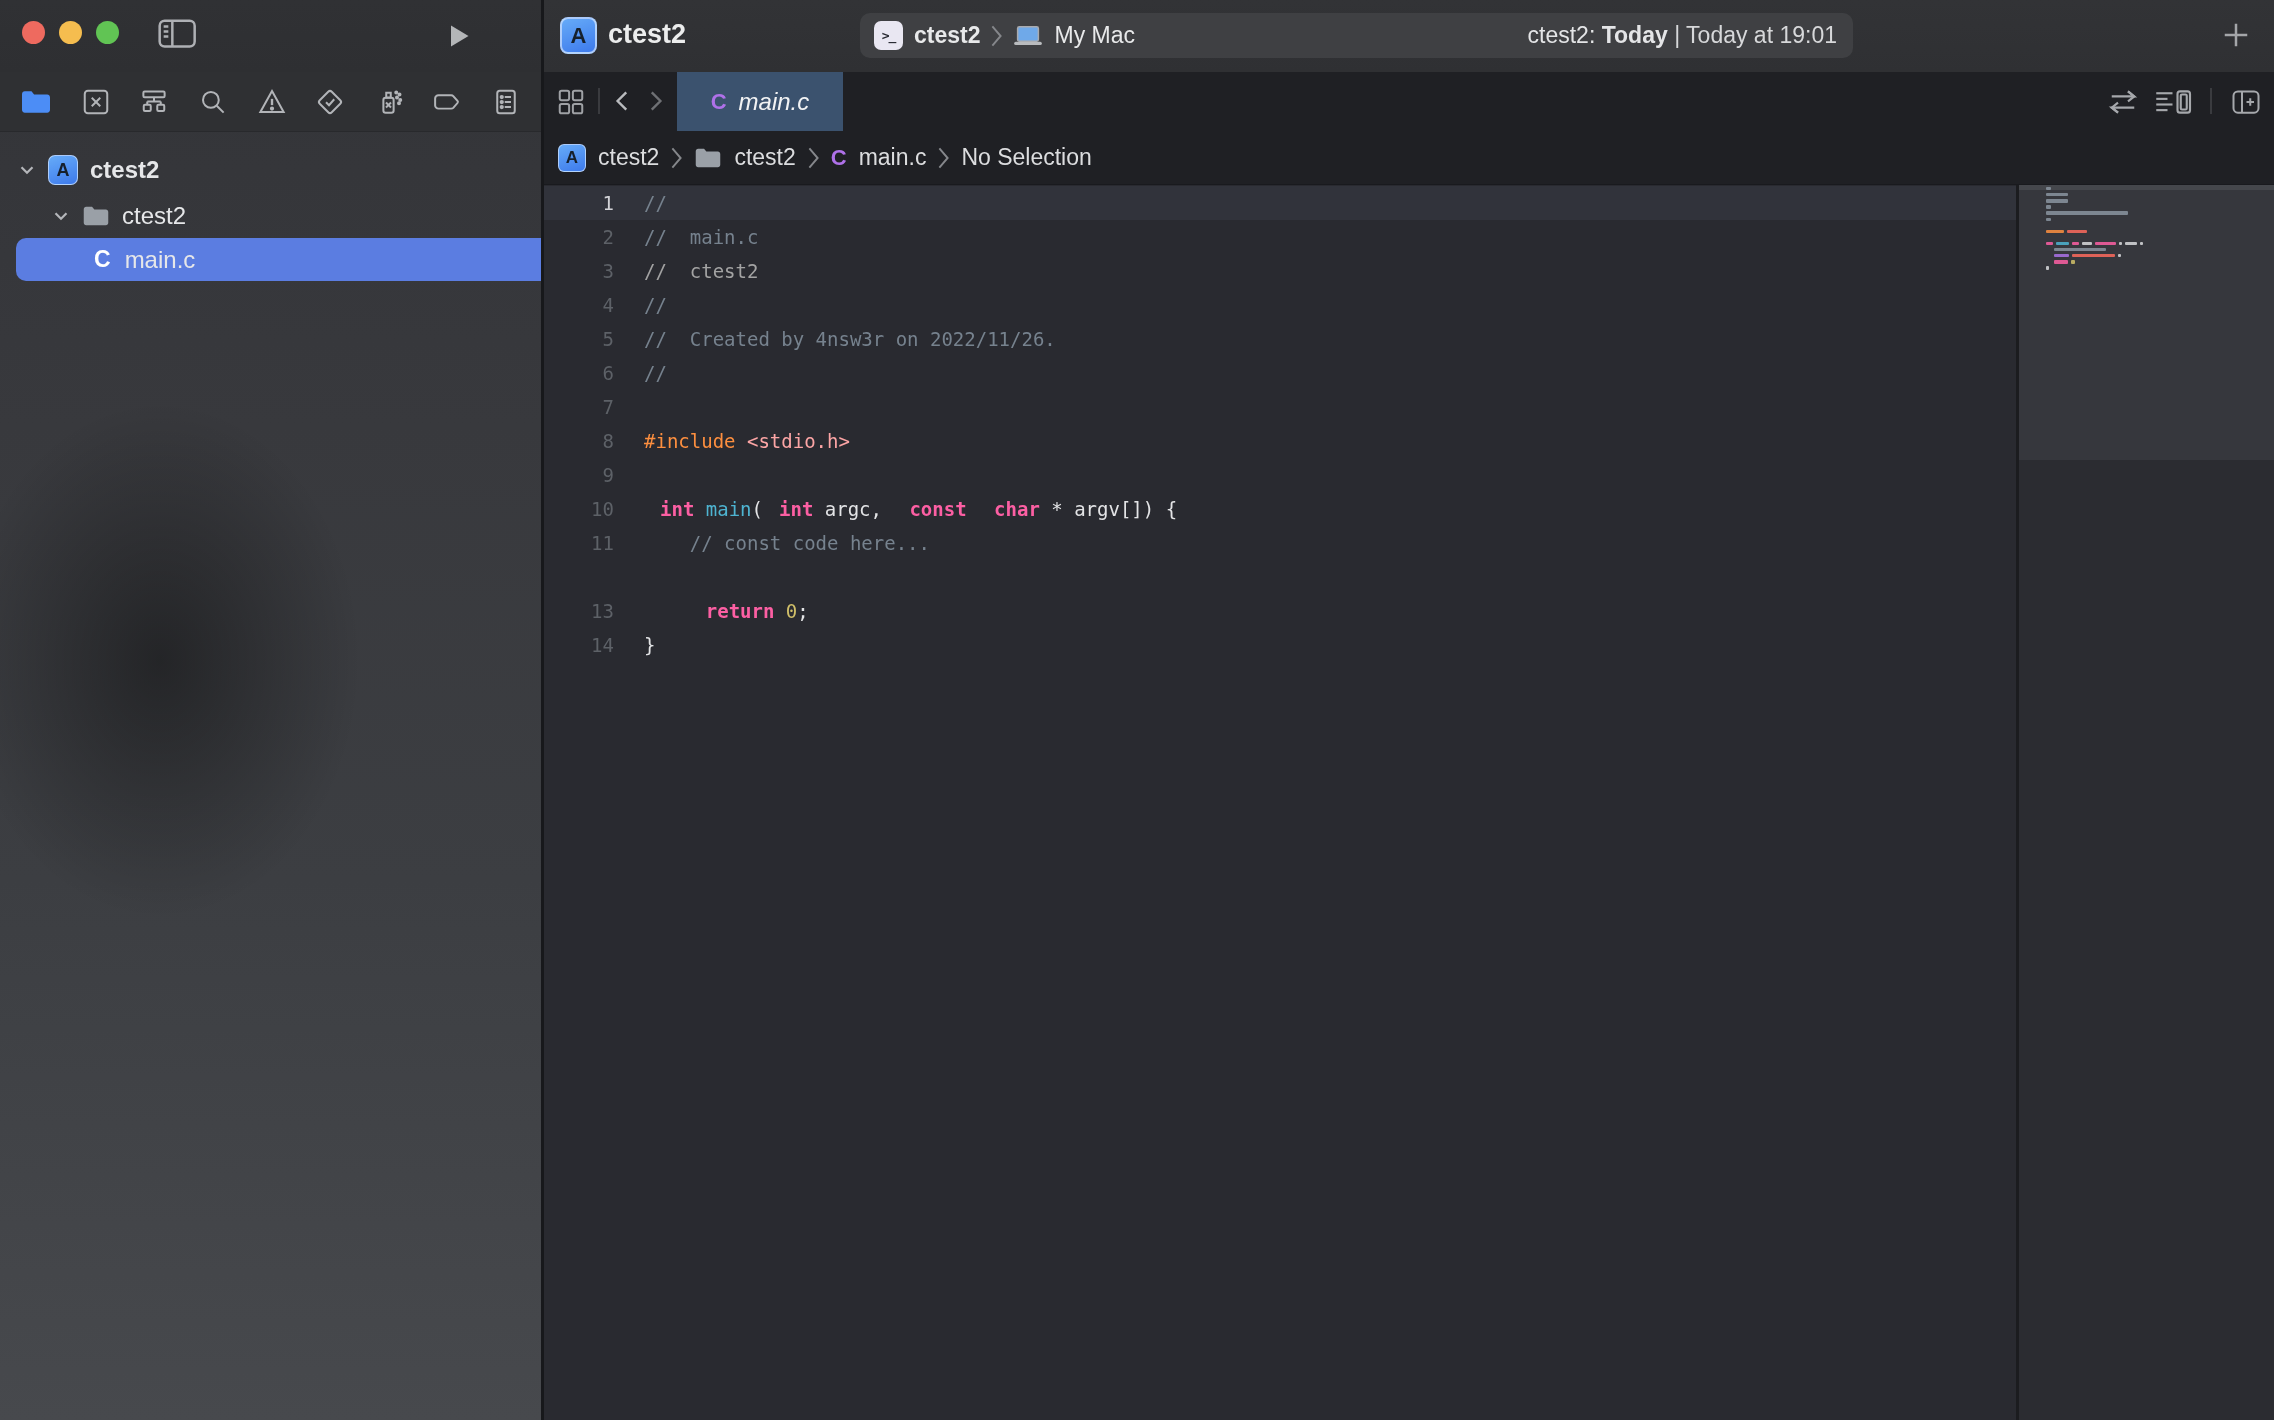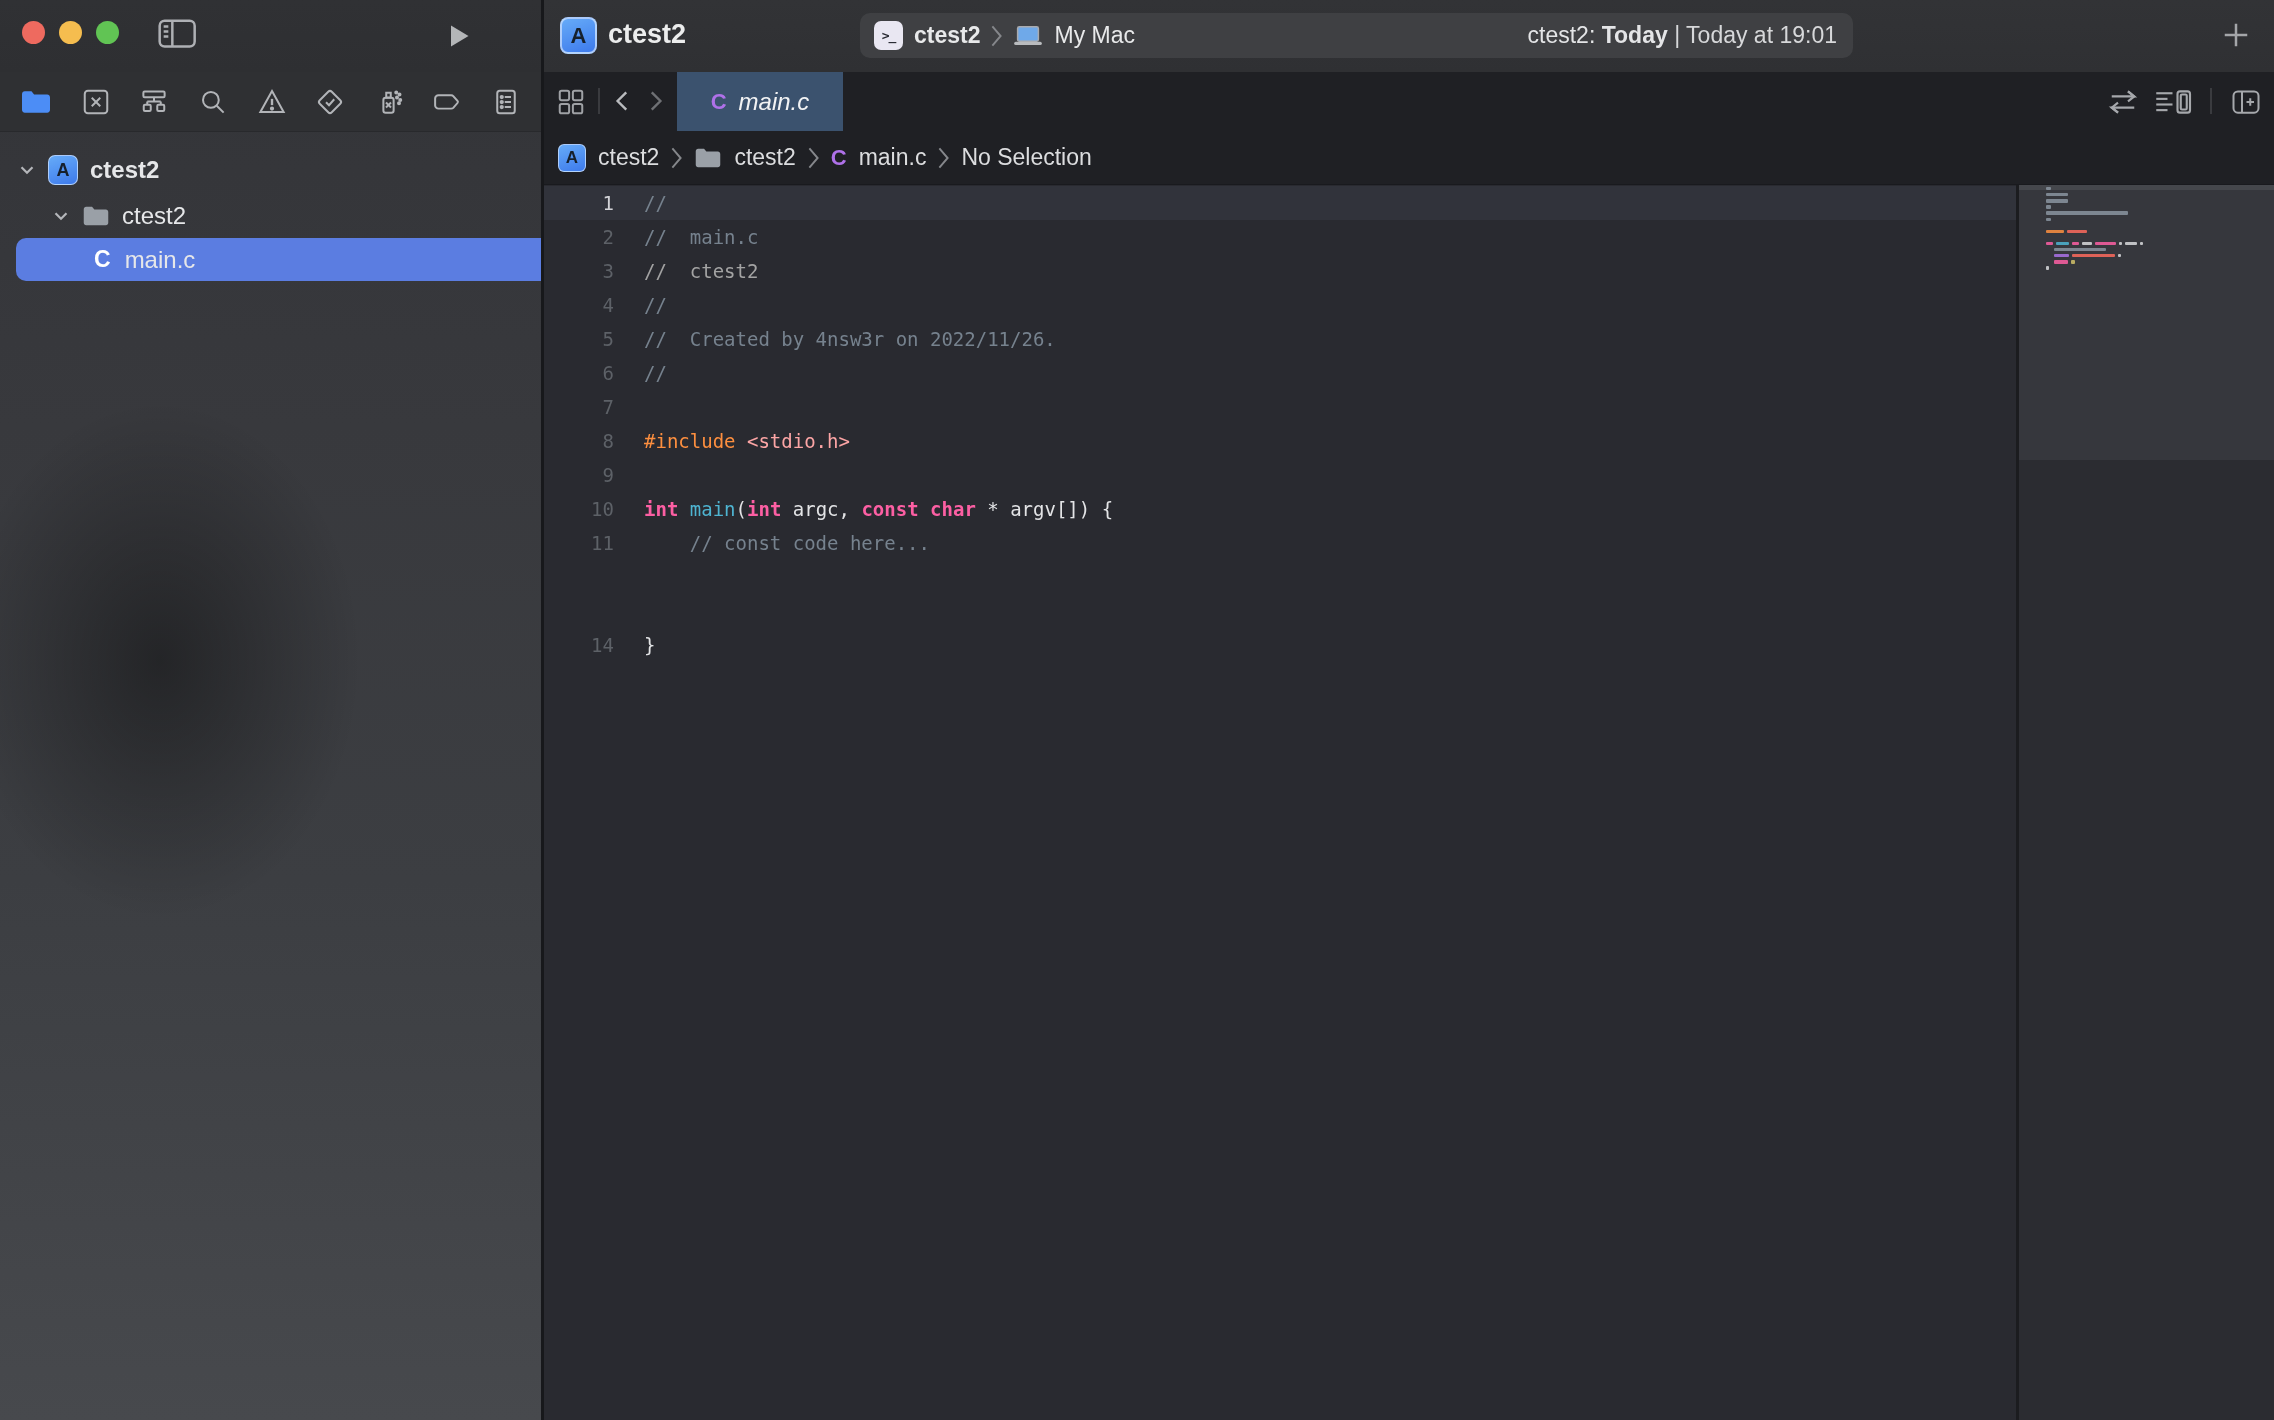--- a/index.html
+++ b/index.html
@@ -79,21 +79,21 @@
   .jumpbar .crumb{display:flex;align-items:center;gap:12px;cursor:pointer;}
 
   
   .editor{position:absolute;left:0;top:185px;width:1472px;bottom:0;background:#292a30;
     font-family:"DejaVu Sans Mono",monospace;font-size:19px;}
   .code-line{position:absolute;left:0;width:1472px;height:34px;line-height:34px;white-space:pre;}
   .code-line.current{background:#31333b;}
   .gutter-num{position:absolute;left:0;top:0;width:70px;text-align:right;color:#5d6167;}
   .code-line.current .gutter-num{color:#d2d3d7;}
   .code-text{position:absolute;left:100px;top:0;}
-  .code-text .b{font-weight:bold;}
+  .code-text .b{font-weight:bold;margin-left:16px;}
 
   .mm-divider{position:absolute;left:1472px;top:185px;width:3px;bottom:0;background:#1b1c1f;}
   .minimap{position:absolute;left:1475px;top:185px;width:255px;bottom:0;background:#2b2c31;}
   .mm-viewport{position:absolute;left:0;top:0;width:255px;height:275px;background:#36373d;}
   .mm-curline{position:absolute;left:0;top:0;width:255px;height:5px;background:#45474c;}
   .mm-row{position:absolute;height:4px;}
   .mm-seg{position:absolute;top:0;height:3.4px;border-radius:1px;opacity:.85;}
 </style>
 </head>
 <body>
@@ -362,20 +362,21 @@
         <div class="code-line" style="top: 35px;"><span class="gutter-num">2</span><span class="code-text"><span class="" style="color:#76828E">//  main.c</span></span></div>
         <div class="code-line" style="top: 69px;"><span class="gutter-num">3</span><span class="code-text"><span class="" style="color:#a3a3a3">//  ctest2</span></span></div>
         <div class="code-line" style="top: 103px;"><span class="gutter-num">4</span><span class="code-text"><span class="" style="color:#76828E">//</span></span></div>
         <div class="code-line" style="top: 137px;"><span class="gutter-num">5</span><span class="code-text"><span class="" style="color:#76828E">//  Created by 4nsw3r on 2022/11/26.</span></span></div>
         <div class="code-line" style="top: 171px;"><span class="gutter-num">6</span><span class="code-text"><span class="" style="color:#76828E">//</span></span></div>
         <div class="code-line" style="top: 205px;"><span class="gutter-num">7</span><span class="code-text"></span></div>
         <div class="code-line" style="top: 239px;"><span class="gutter-num">8</span><span class="code-text"><span class="" style="color:#FD8F3F">#include</span><span class="" style="color:#E3E4E6"> </span><span class="" style="color:#fca5a5">&lt;stdio.h&gt;</span></span></div>
         <div class="code-line" style="top: 273px;"><span class="gutter-num">9</span><span class="code-text"></span></div>
         <div class="code-line" style="top: 307px;"><span class="gutter-num">10</span><span class="code-text"><span class="b" style="color:#FC5FA3">int</span><span class="" style="color:#E3E4E6"> </span><span class="" style="color:#4EB4D1">main</span><span class="" style="color:#E3E4E6">(</span><span class="b" style="color:#FC5FA3">int</span><span class="" style="color:#E3E4E6"> argc, </span><span class="b" style="color:#FC5FA3">const</span><span class="" style="color:#E3E4E6"> </span><span class="b" style="color:#FC5FA3">char</span><span class="" style="color:#E3E4E6"> * argv[]) {</span></span></div>
         <div class="code-line" style="top: 341px;"><span class="gutter-num">11</span><span class="code-text"><span class="" style="color:#E3E4E6">    </span><span class="" style="color:#76828E">// const code here...</span></span></div>
+        <div class="code-line" style="top: 409px;"><span class="gutter-num">13</span><span class="code-text"><span class="" style="color:#E3E4E6">    </span><span class="b" style="color:#FC5FA3">return</span><span class="" style="color:#E3E4E6"> </span><span class="" style="color:#D0BF69">0</span><span class="" style="color:#E3E4E6">;</span></span></div>
         <div class="code-line" style="top: 443px;"><span class="gutter-num">14</span><span class="code-text"><span class="" style="color:#E3E4E6">}</span></span></div>
       </div>
     <div class="mm-divider"></div>
     <div class="minimap" id="minimap">
       <div class="mm-viewport"></div>
       <div class="mm-curline"></div>
     <div class="mm-row" style="top: 2px;">
           <span class="mm-seg" style="left: 27px; width: 5px; background: rgb(138, 148, 160);"></span>
         </div>
         <div class="mm-row" style="top: 8.1px;">

